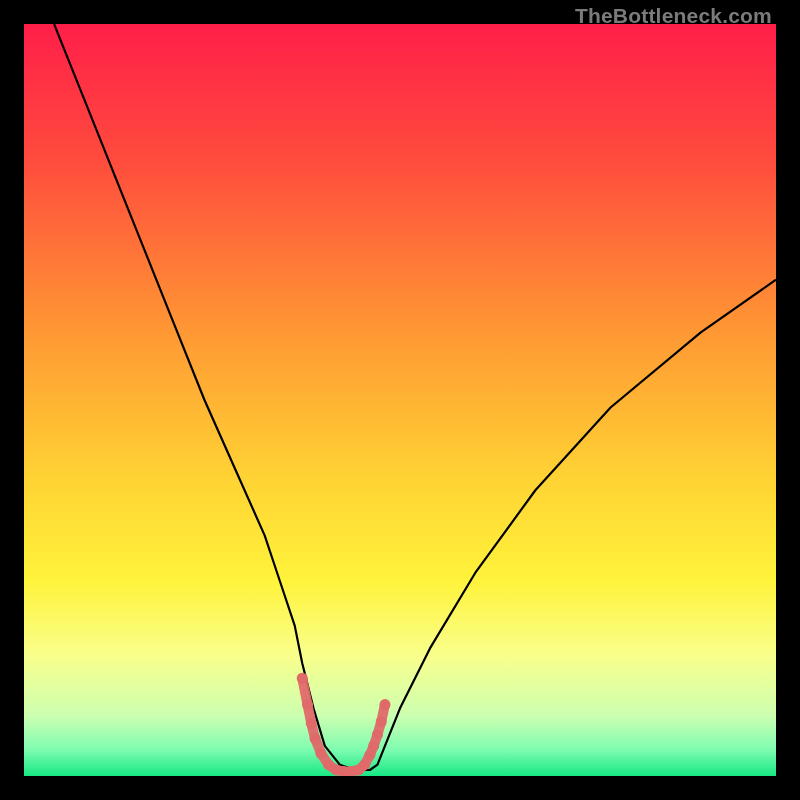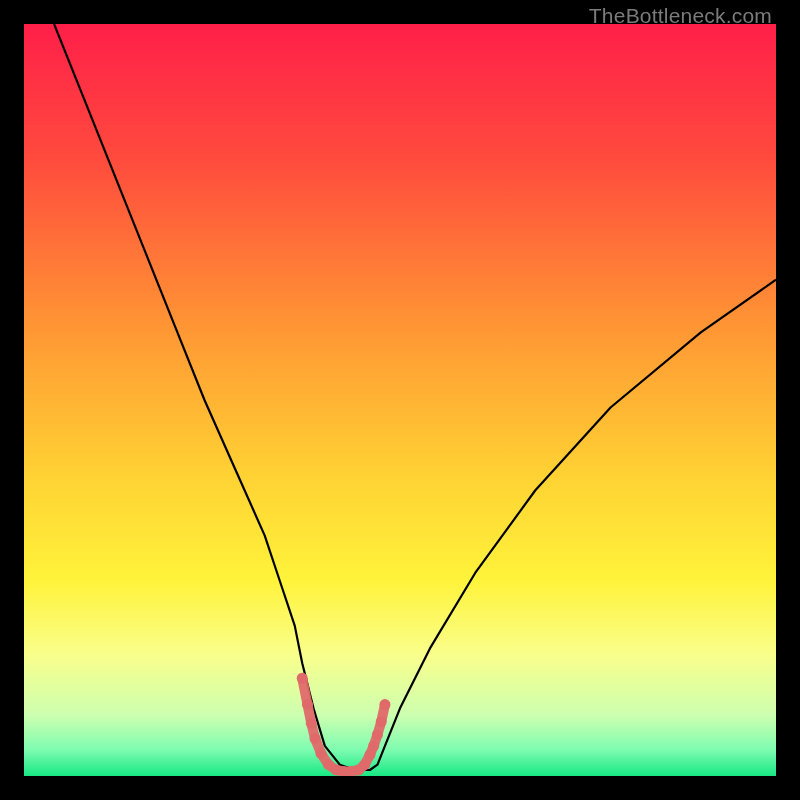--- a/index.html
+++ b/index.html
@@ -26,21 +26,21 @@
     width: 752px;
     height: 752px;
   }
   .watermark {
     position: absolute;
     top: 4px;
     right: 28px;
     color: #7b7b7b;
     font-size: 21px;
     letter-spacing: 0.2px;
-    font-weight: 400;
+    font-weight: 700;
   }
 </style>
 </head>
 <body>
 
 <div class="frame">
   <svg class="plot" viewBox="0 0 752 752" preserveAspectRatio="none">
     <defs>
       <linearGradient id="bg-grad" x1="0" y1="0" x2="0" y2="1">
           <stop offset="0%" stop-color="#ff1f49"></stop>

